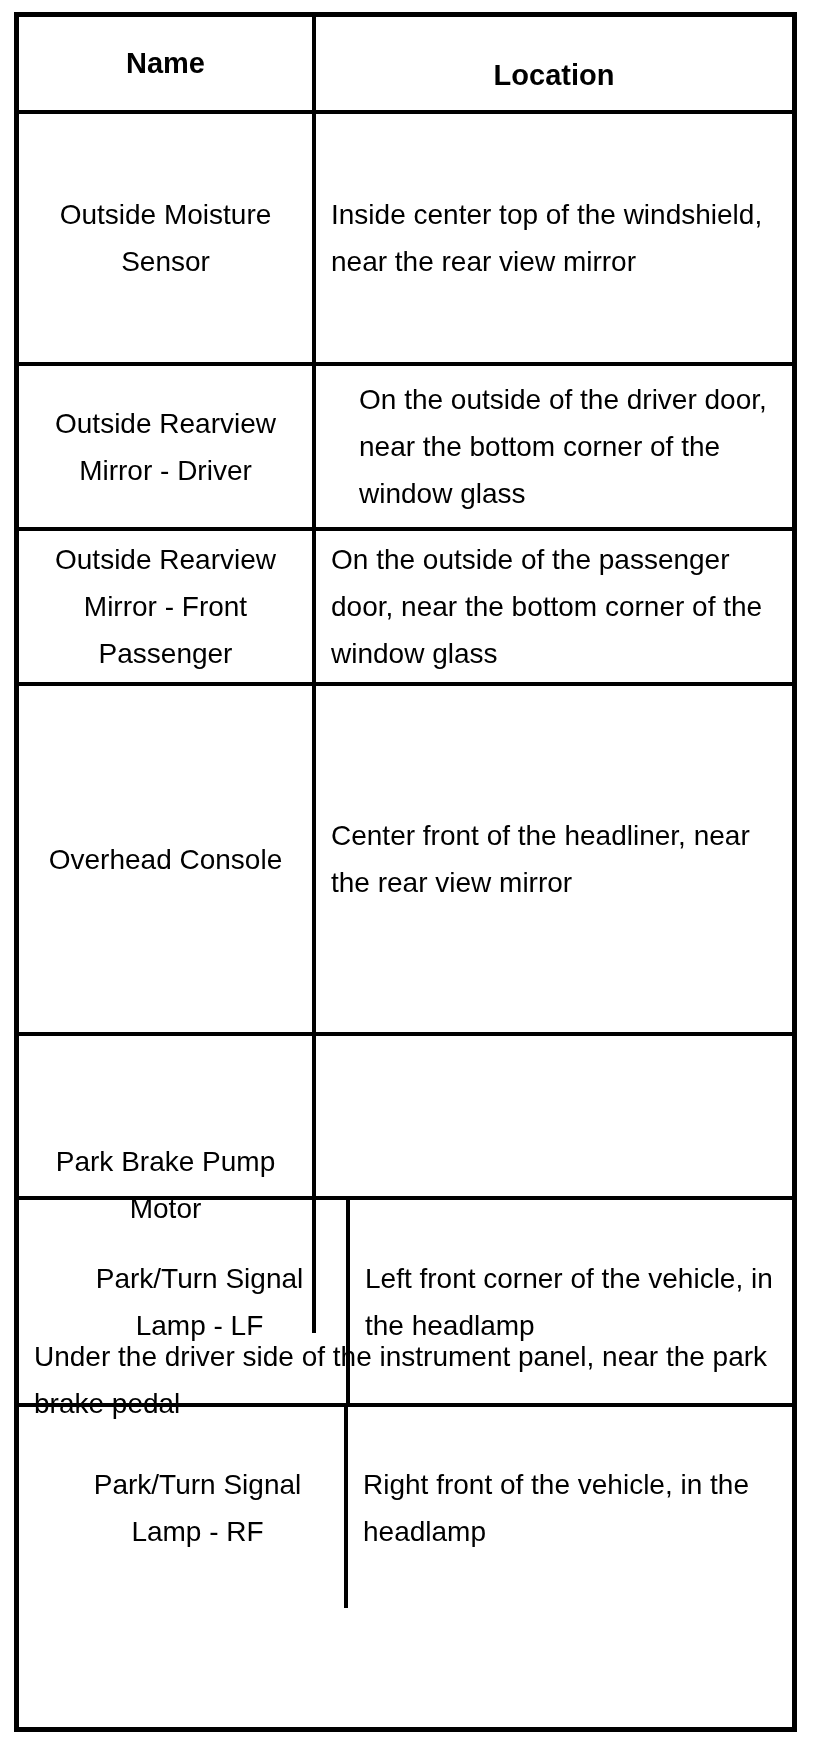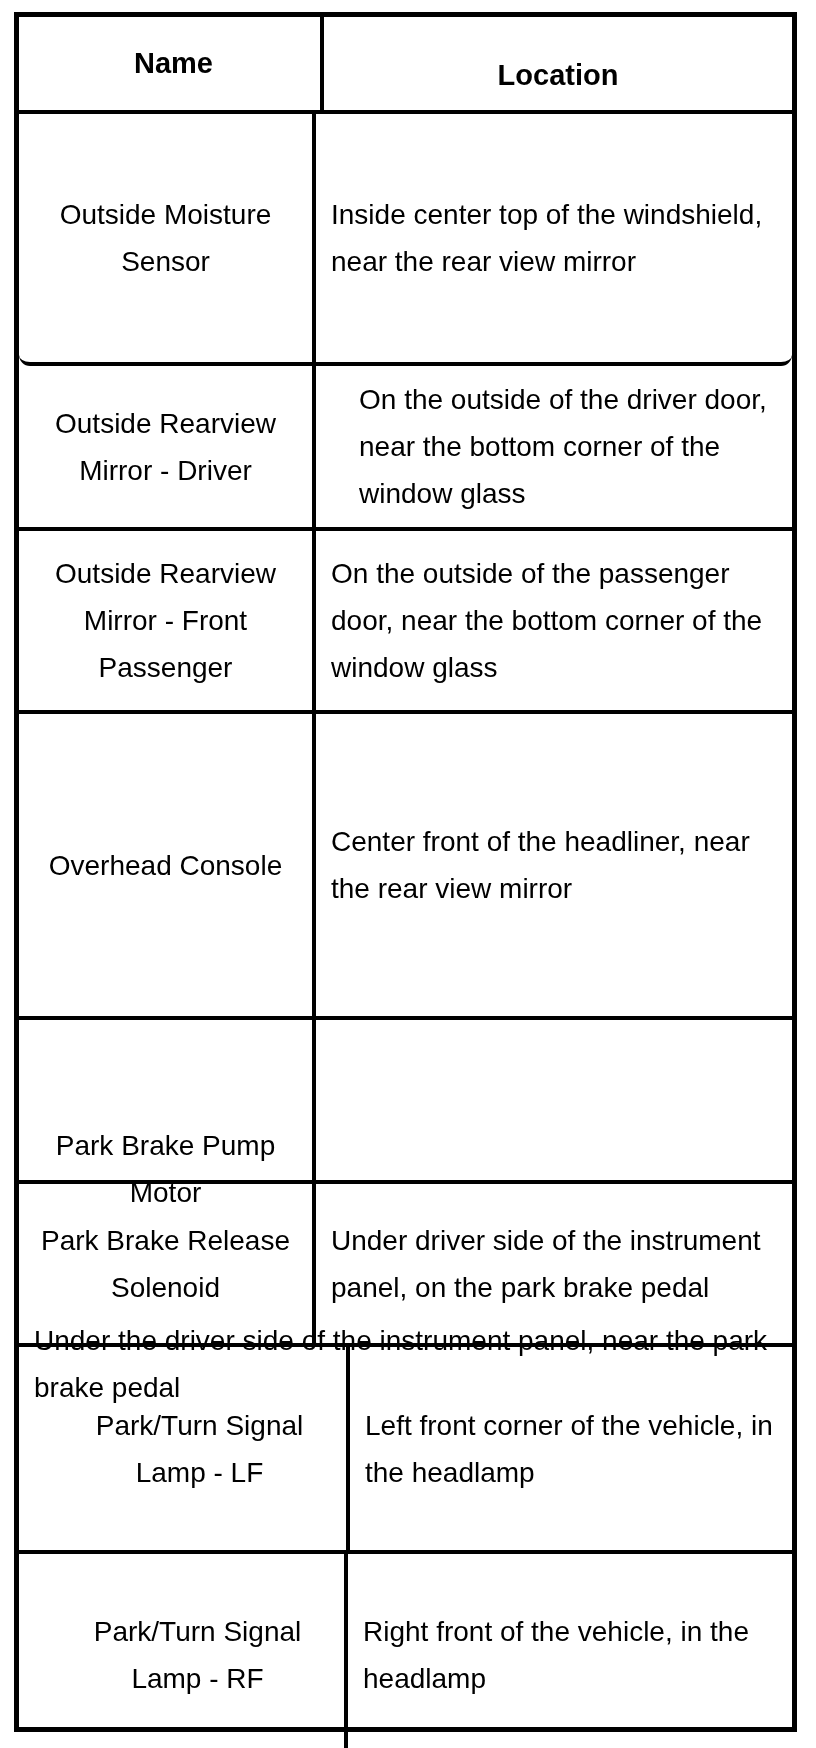--- a/index.html
+++ b/index.html
@@ -29,25 +29,25 @@
   }
   .row {
     display: flex;
     flex: 0 0 auto;
     box-sizing: border-box;
     border-bottom: 4px solid #000000;
   }
   .row:last-child { border-bottom: none; margin-left: 32px; }
 
   
-  .h-hdr { height: 97px; padding-left: 8px; }
-  .h-r0 { height: 252px; border-radius: 11px; }
+  .h-hdr { height: 97px; }
+  .h-r0 { height: 252px; }
   .h-r1 { height: 165px; gap: 28px; }
-  .h-r2 { height: 183px; }
-  .h-r3 { height: 306px; }
+  .h-r2 { height: 155px; }
+  .h-r3 { height: 350px; }
   .h-r4 { height: 164px; flex-direction: column; }
   .h-r5 { height: 163px; }
   .h-r6 { height: 207px; padding-left: 34px; }
   .h-r7 { height: 201px; }
 
   .cell {
     box-sizing: border-box;
     font-size: 28px;
     line-height: 47px;
   }
@@ -135,28 +135,20 @@
 
     <div class="row h-r4">
       <div class="cell cell-name">
         <span>Park Brake Pump Motor</span>
       </div>
       <div class="cell cell-loc">
         <span>Under the driver side of the instrument panel, near the park brake pedal</span>
       </div>
     </div>
 
-    <div class="row h-r5">
-      <div class="cell cell-name">
-        <span>Park Brake Release Solenoid</span>
-      </div>
-      <div class="cell cell-loc">
-        <span>Under driver side of the instrument panel, on the park brake pedal</span>
-      </div>
-    </div>
 
     <div class="row h-r6">
       <div class="cell cell-name">
         <span>Park/Turn Signal Lamp - LF</span>
       </div>
       <div class="cell cell-loc">
         <span>Left front corner of the vehicle, in the headlamp</span>
       </div>
     </div>
 

